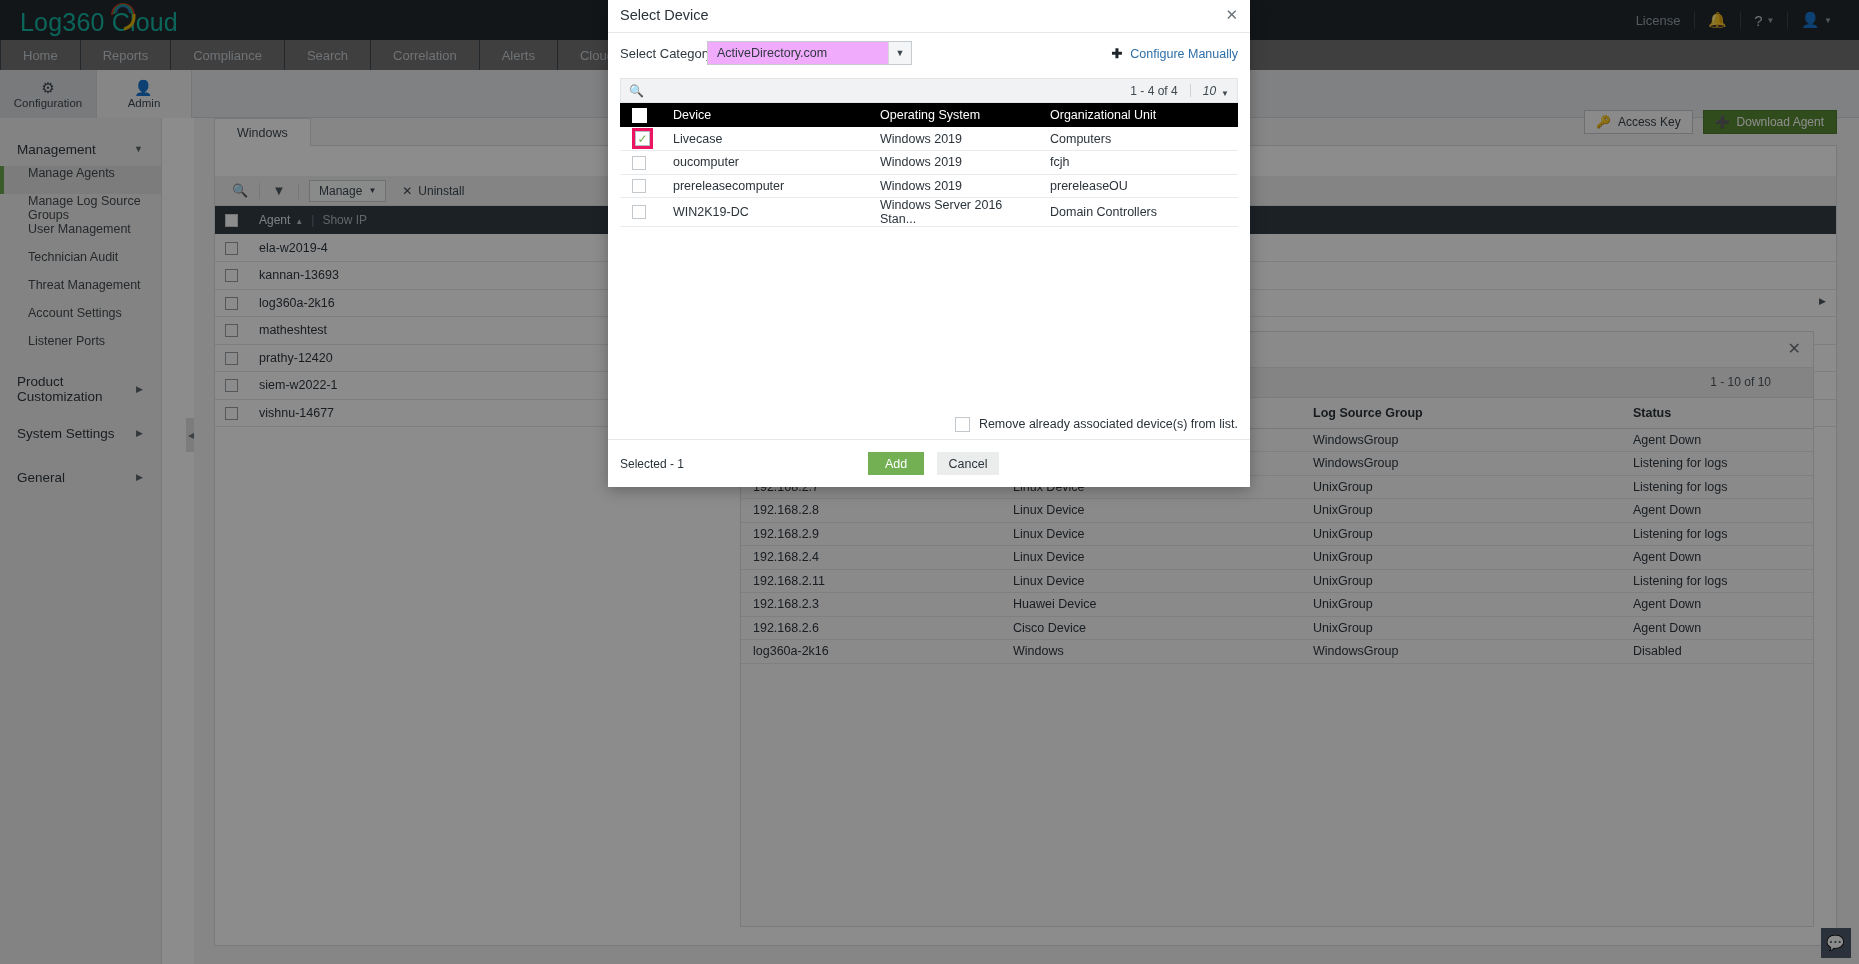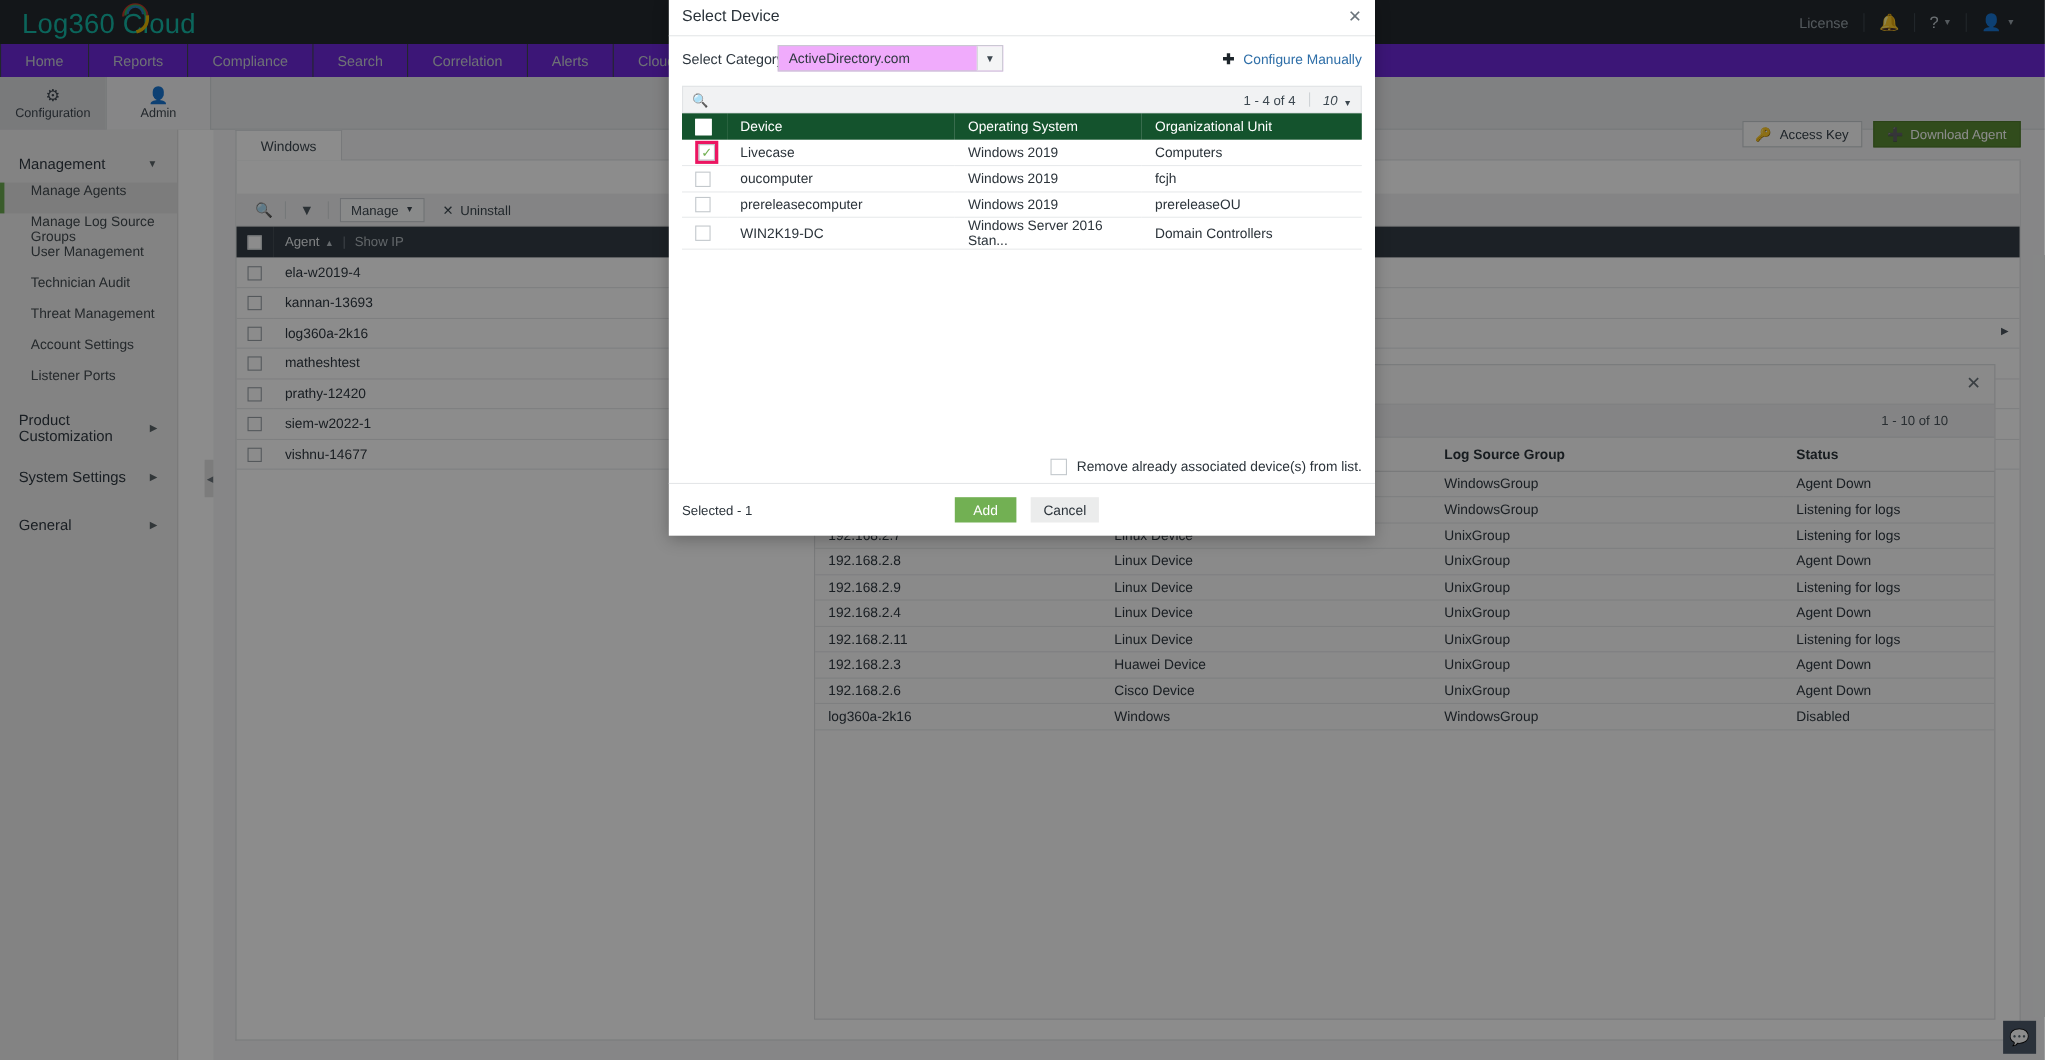--- a/index.html
+++ b/index.html
@@ -26,21 +26,21 @@
     position: absolute; left: 108px; top: 2px; width: 30px; height: 30px;
   }
   .topright { position: absolute; right: 14px; top: 0; height: 40px; display: flex; align-items: center; gap: 0; }
   .topright .lic { color: #9aa4ab; font-size: 13px; padding: 0 14px; }
   .topright .sep { width: 1px; height: 17px; background: #3d464d; }
   .topright .ic { color: #c3cbd1; font-size: 15px; padding: 0 13px; display: flex; align-items: center; gap: 4px; }
   .caret-sm { font-size: 8px; color: #9aa4ab; }
 
   .navbar {
     position: absolute; top: 40px; left: 0; width: 1859px; height: 30px;
-    background: #6d28d9; display: flex;
+    background: #737373; display: flex;
   }
   .navbar .nav {
     color: #c9d0d6; font-size: 13px; padding: 0 22px; height: 30px;
     display: flex; align-items: center; border-right: 1px solid #3f4750;
   }
   .navbar .nav:first-child { border-left: 1px solid #3f4750; }
 
   .subbar {
     position: absolute; top: 70px; left: 0; width: 1859px; height: 48px;
     background: #e9ebed; border-bottom: 1px solid #d3d7da;
@@ -203,21 +203,21 @@
     display: flex; align-items: center; justify-content: space-between; padding: 0 8px;
   }
   .m-search .sic { font-size: 12px; color: #4f5a62; }
   .m-search .right { display: flex; align-items: center; gap: 0; font-size: 12px; color: #3d4850; }
   .m-search .cnt { padding-right: 12px; }
   .m-search .vsep { width: 1px; height: 13px; background: #cfd3d6; }
   .m-search .pg { padding-left: 12px; display: flex; align-items: flex-end; gap: 5px; font-style: italic; }
 
   table.mt { position: absolute; top: 103px; left: 12px; right: 12px; width: 618px; border-collapse: collapse; }
   table.mt th {
-    background: #14532d; color: #fff; font-size: 12.5px; font-weight: normal;
+    background: #000000; color: #fff; font-size: 12.5px; font-weight: normal;
     text-align: left; height: 24px; padding: 0 0 0 12px;
   }
   table.mt th.cbcol, table.mt td.cbcol { width: 41px; padding-left: 12px; }
   table.mt th.osc, table.mt td.osc { width: 170px; }
   table.mt td { font-size: 12.5px; color: #2b333a; height: 23.5px; padding: 0 0 0 12px; border-bottom: 1px solid #e8eaec; }
   .cb-hi {
     display: inline-block; padding: 3px; background: #ec1561; vertical-align: middle;
   }
   .cb-check {
     width: 15px; height: 15px; border: 1px solid #b9bfc4; background: #fff;

